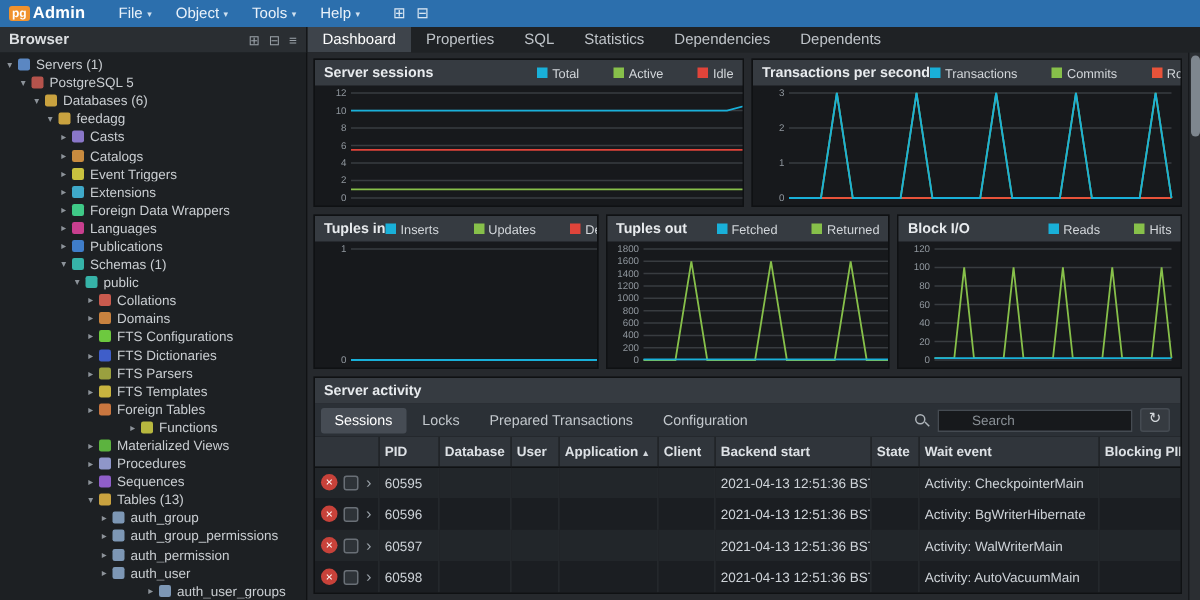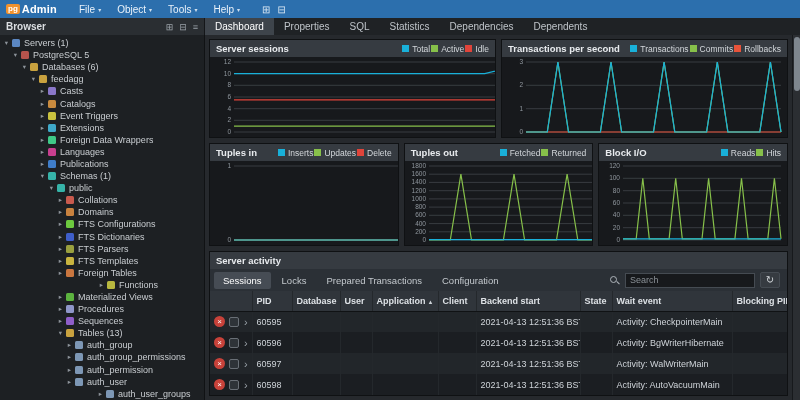--- a/index.html
+++ b/index.html
@@ -32,37 +32,37 @@
   .tree-row { height:12.1px; display:flex; align-items:center; font-size:9px; color:#c9cdd1; white-space:nowrap; }
   .tree-caret { width:9px; font-size:6.5px; color:#8d939a; text-align:center; flex:0 0 auto; }
   .tree-icon { width:8px; height:8px; border-radius:1.5px; margin:0 4px 0 1px; flex:0 0 auto; }
   .tree-label { overflow:hidden; }
 
   .content { flex:1; background:#26292d; padding:4px; display:flex; flex-direction:column; min-width:0; }
   .chart-row { display:flex; gap:5px; margin-bottom:5px; }
   .panel { flex:1; display:flex; flex-direction:column; background:#17191c; border:1px solid #0f1113; min-width:0; }
   .panel-head { height:17px; background:#363b41; display:flex; align-items:center; justify-content:space-between; padding:0 6px; flex:0 0 auto; overflow:hidden; }
   .panel-title { font-size:9.5px; font-weight:bold; color:#e8ebee; white-space:nowrap; }
-  .legend { display:flex; gap:1px; align-items:center; }
+  .legend { display:flex; gap:23px; align-items:center; }
   .legend-item { display:flex; gap:3px; align-items:center; font-size:8.5px; color:#d3d7db; white-space:nowrap; }
   .legend-swatch { width:7px; height:7px; display:inline-block; }
   .panel-body { position:relative; overflow:hidden; }
   .row1 .panel-body { height:80px; }
   .row2 .panel-body { height:84px; }
 
   
   .activity { flex:1; display:flex; flex-direction:column; background:#1e2124; border:1px solid #0f1113; min-height:0; overflow:hidden; }
   .activity-tabs { height:22px; background:#2b3036; display:flex; align-items:center; padding:0 4px; gap:2px; flex:0 0 auto; }
   .atab { font-size:9.5px; color:#c3c8cd; padding:3px 9px; border-radius:2px; white-space:nowrap; }
   .atab.active { background:#464c54; color:#fff; }
   .activity-search { margin-left:auto; display:flex; align-items:center; gap:5px; padding-right:3px; }
   .mag { position:relative; width:11px; height:11px; flex:0 0 auto; }
   .mag::before { content:""; position:absolute; left:1px; top:1px; width:5px; height:5px; border:1.3px solid #aeb4ba; border-radius:50%; }
   .mag::after { content:""; position:absolute; left:7px; top:7px; width:3.5px; height:1.4px; background:#aeb4ba; transform:rotate(45deg); }
-  .search-input { width:130px; height:15px; background:#17191c; border:1px solid #454b52; color:#dde1e5; font-size:9px; padding:0 4px; font-family:"Liberation Sans", sans-serif; }
+  .search-input { width:130px; height:15px; background:#17191c; border:1px solid #454b52; color:#dde1e5; font-size:9px; padding:0 22px; font-family:"Liberation Sans", sans-serif; }
   .search-input::placeholder { color:#8a9096; }
   .refresh-btn { width:20px; height:16px; background:#363b41; border:1px solid #454b52; color:#d3d7db; font-size:10px; line-height:14px; text-align:center; border-radius:2px; cursor:default; }
   .table-wrap { flex:1; overflow:hidden; }
   .sa-table { border-collapse:collapse; table-layout:fixed; font-size:9px; width:100%; }
   .sa-table th { background:#30353b; color:#dde1e5; font-weight:bold; text-align:left; padding:0 4px; border-right:1px solid #24282c; border-bottom:1px solid #101214; height:20px; white-space:nowrap; overflow:hidden; }
   .sa-table td { padding:0 4px; border-right:1px solid #24282c; height:21px; white-space:nowrap; overflow:hidden; color:#ced3d8; }
   tr.even { background:#22262a; } tr.odd { background:#1b1e22; }
   .act-cell { display:flex; gap:4px; align-items:center; }
   .icon-terminate { width:11px; height:11px; border-radius:50%; background:#c8423a; color:#fff; font-size:8px; line-height:11px; text-align:center; flex:0 0 auto; }
   .icon-cancel { width:10px; height:10px; border-radius:2px; background:#2e3338; border:1px solid #696f76; flex:0 0 auto; }
@@ -220,21 +220,21 @@
         <div class="tree-row" style="padding-left: 56px;">
           <span class="tree-caret">▸</span>
           <span class="tree-icon" style="background: rgb(201, 180, 63);"></span>
           <span class="tree-label">FTS Templates</span>
         </div>
         <div class="tree-row" style="padding-left: 56px;">
           <span class="tree-caret">▸</span>
           <span class="tree-icon" style="background: rgb(201, 118, 63);"></span>
           <span class="tree-label">Foreign Tables</span>
         </div>
-        <div class="tree-row" style="padding-left: 84px; margin-left: 13px;">
+        <div class="tree-row" style="padding-left: 84px;">
           <span class="tree-caret">▸</span>
           <span class="tree-icon" style="background: rgb(184, 184, 63);"></span>
           <span class="tree-label">Functions</span>
         </div>
         <div class="tree-row" style="padding-left: 56px;">
           <span class="tree-caret">▸</span>
           <span class="tree-icon" style="background: rgb(92, 179, 63);"></span>
           <span class="tree-label">Materialized Views</span>
         </div>
         <div class="tree-row" style="padding-left: 56px;">

